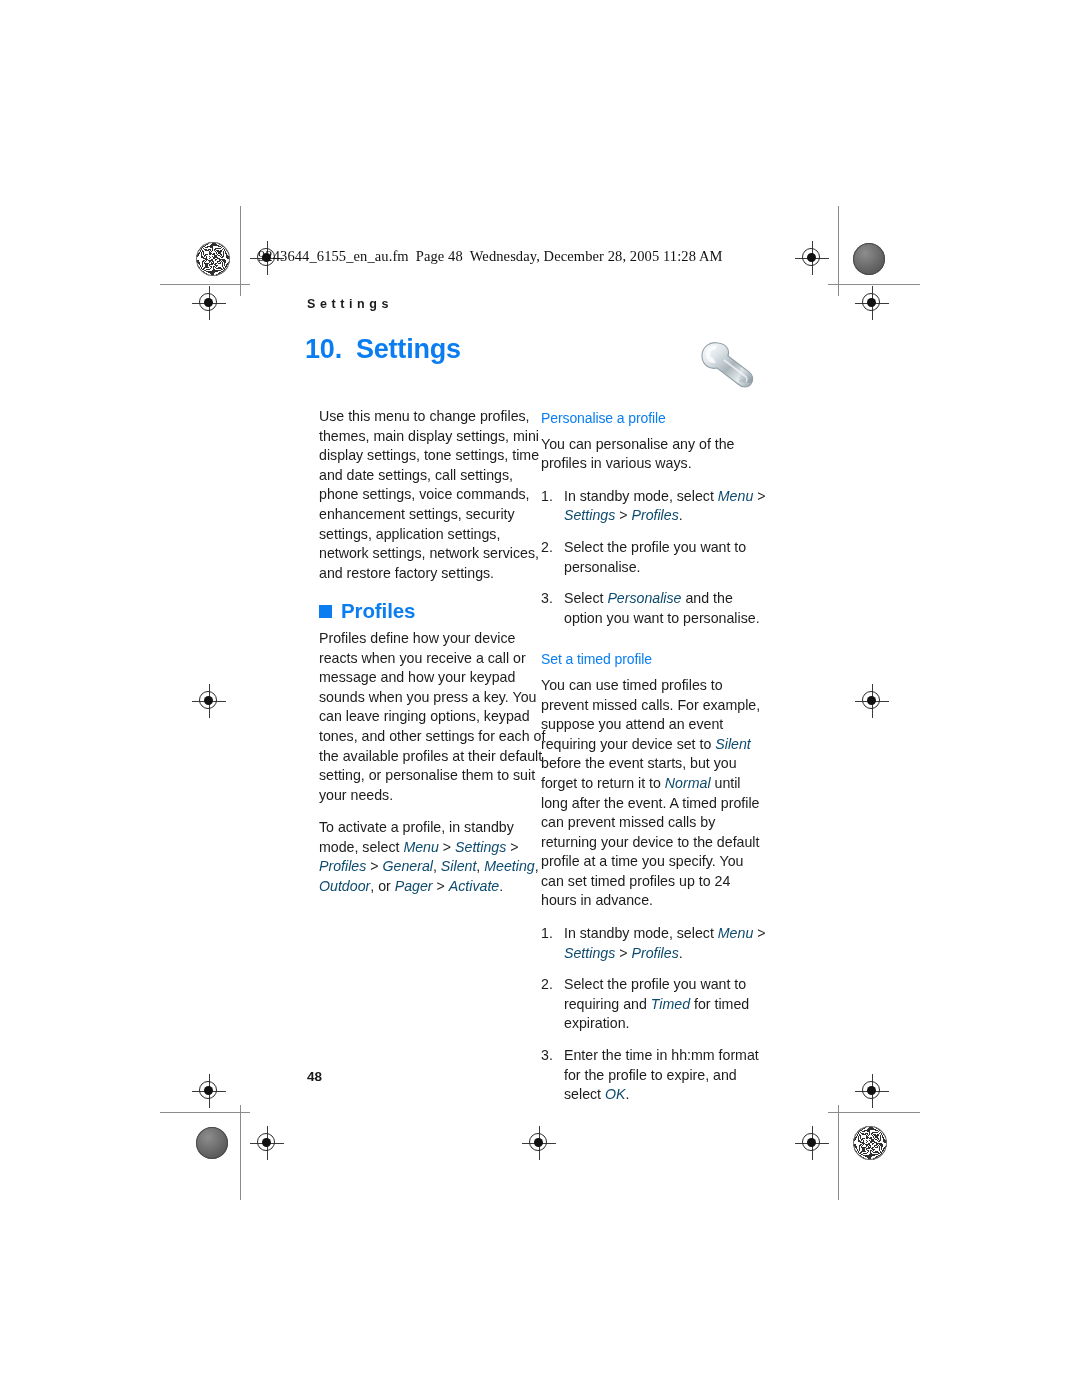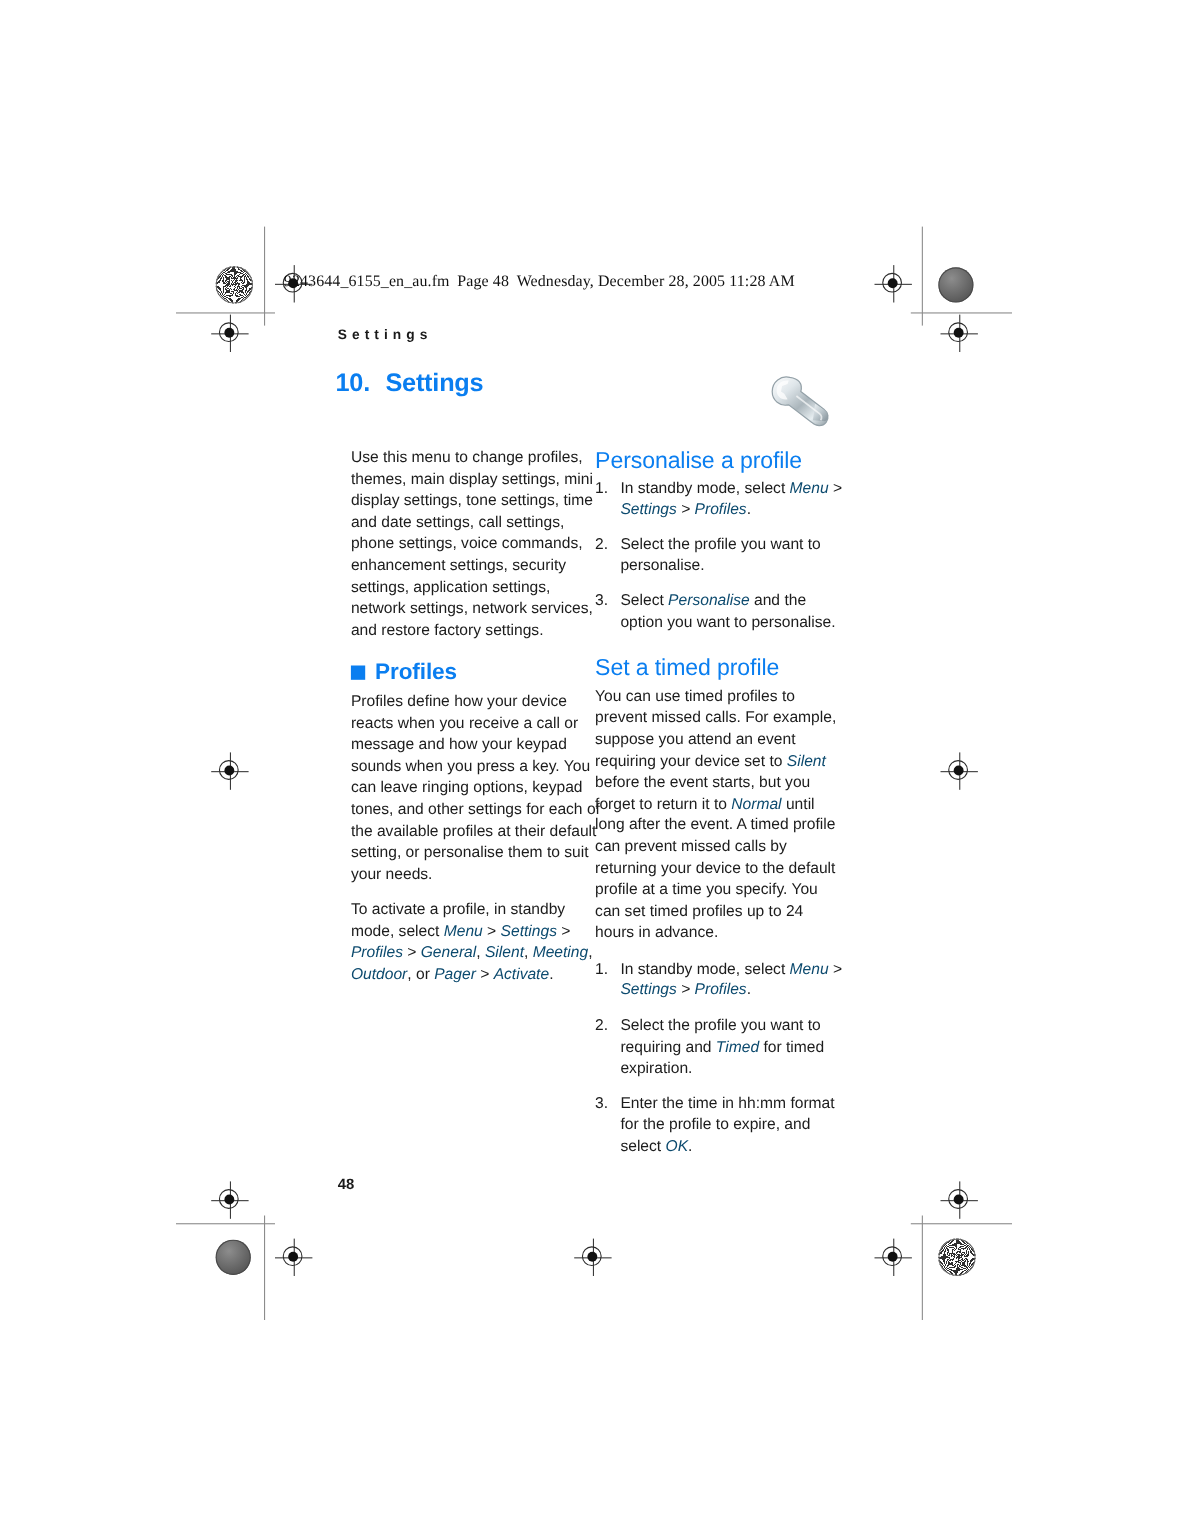--- a/index.html
+++ b/index.html
@@ -83,21 +83,21 @@
     font-size: 12.5px;
     font-weight: bold;
     letter-spacing: 4.6px;
     color: #1a1a1a;
   }
 
   .chapter-title {
     position: absolute;
     left: 305px;
     top: 334px;
-    font-size: 23px;
+    font-size: 27px;
     font-weight: bold;
     color: #0a7ef0;
     letter-spacing: -0.2px;
   }
   .chapter-title .num { margin-right: 14px; }
 
   .wrench {
     position: absolute;
     left: 697px;
     top: 336px;
@@ -130,21 +130,21 @@
     flex: 0 0 auto;
   }
   .sec-head .label {
     font-size: 20.5px;
     font-weight: bold;
     color: #0a7ef0;
     letter-spacing: -0.1px;
   }
 
   .sub-head {
-    font-size: 21px;
+    font-size: 14px;
     font-weight: normal;
     color: #0a7ef0;
     margin: 0 0 6px 0;
     letter-spacing: -0.1px;
   }
   .sub-head.spaced { margin-top: 22px; }
 
   ol.steps {
     list-style: none;
     margin: 0;
@@ -307,20 +307,21 @@
 
 
   <p class="body">
     <span>To activate a profile, in standby mode, select </span><span class="ui">Menu</span><span class="gt"> &gt; </span><span class="ui">Settings</span><span class="gt"> &gt; </span><span class="ui">Profiles</span><span class="gt"> &gt; </span><span class="ui">General</span><span class="gt">, </span><span class="ui">Silent</span><span class="gt">, </span><span class="ui">Meeting</span><span class="gt">, </span><span class="ui">Outdoor</span><span class="gt">, or </span><span class="ui">Pager</span><span class="gt"> &gt; </span><span class="ui">Activate</span><span class="gt">.</span>
   </p>
 </div>
 
 <div class="col col-right">
 
   <h2 class="sub-head">Personalise a profile</h2>
+  <p class="body">You can personalise any of the profiles in various ways.</p>
   <ol class="steps">
       <li><span class="n">1.</span><span><span>In standby mode, select </span><span class="ui">Menu</span><span> &gt; </span><span class="ui">Settings</span><span> &gt; </span><span class="ui">Profiles</span><span>.</span></span></li>
       <li><span class="n">2.</span><span><span>Select the profile you want to personalise.</span></span></li>
       <li><span class="n">3.</span><span><span>Select </span><span class="ui">Personalise</span><span> and the option you want to personalise.</span></span></li>
     </ol>
 
   <h2 class="sub-head spaced">Set a timed profile</h2>
   <p class="body"><span>You can use timed profiles to prevent missed calls. For example, suppose you attend an event requiring your device set to </span><span class="ui">Silent</span><span> before the event starts, but you forget to return it to </span><span class="ui">Normal</span><span> until long after the event. A timed profile can prevent missed calls by returning your device to the default profile at a time you specify. You can set timed profiles up to 24 hours in advance.</span></p>
   <ol class="steps">
       <li><span class="n">1.</span><span><span>In standby mode, select </span><span class="ui">Menu</span><span> &gt; </span><span class="ui">Settings</span><span> &gt; </span><span class="ui">Profiles</span><span>.</span></span></li>

